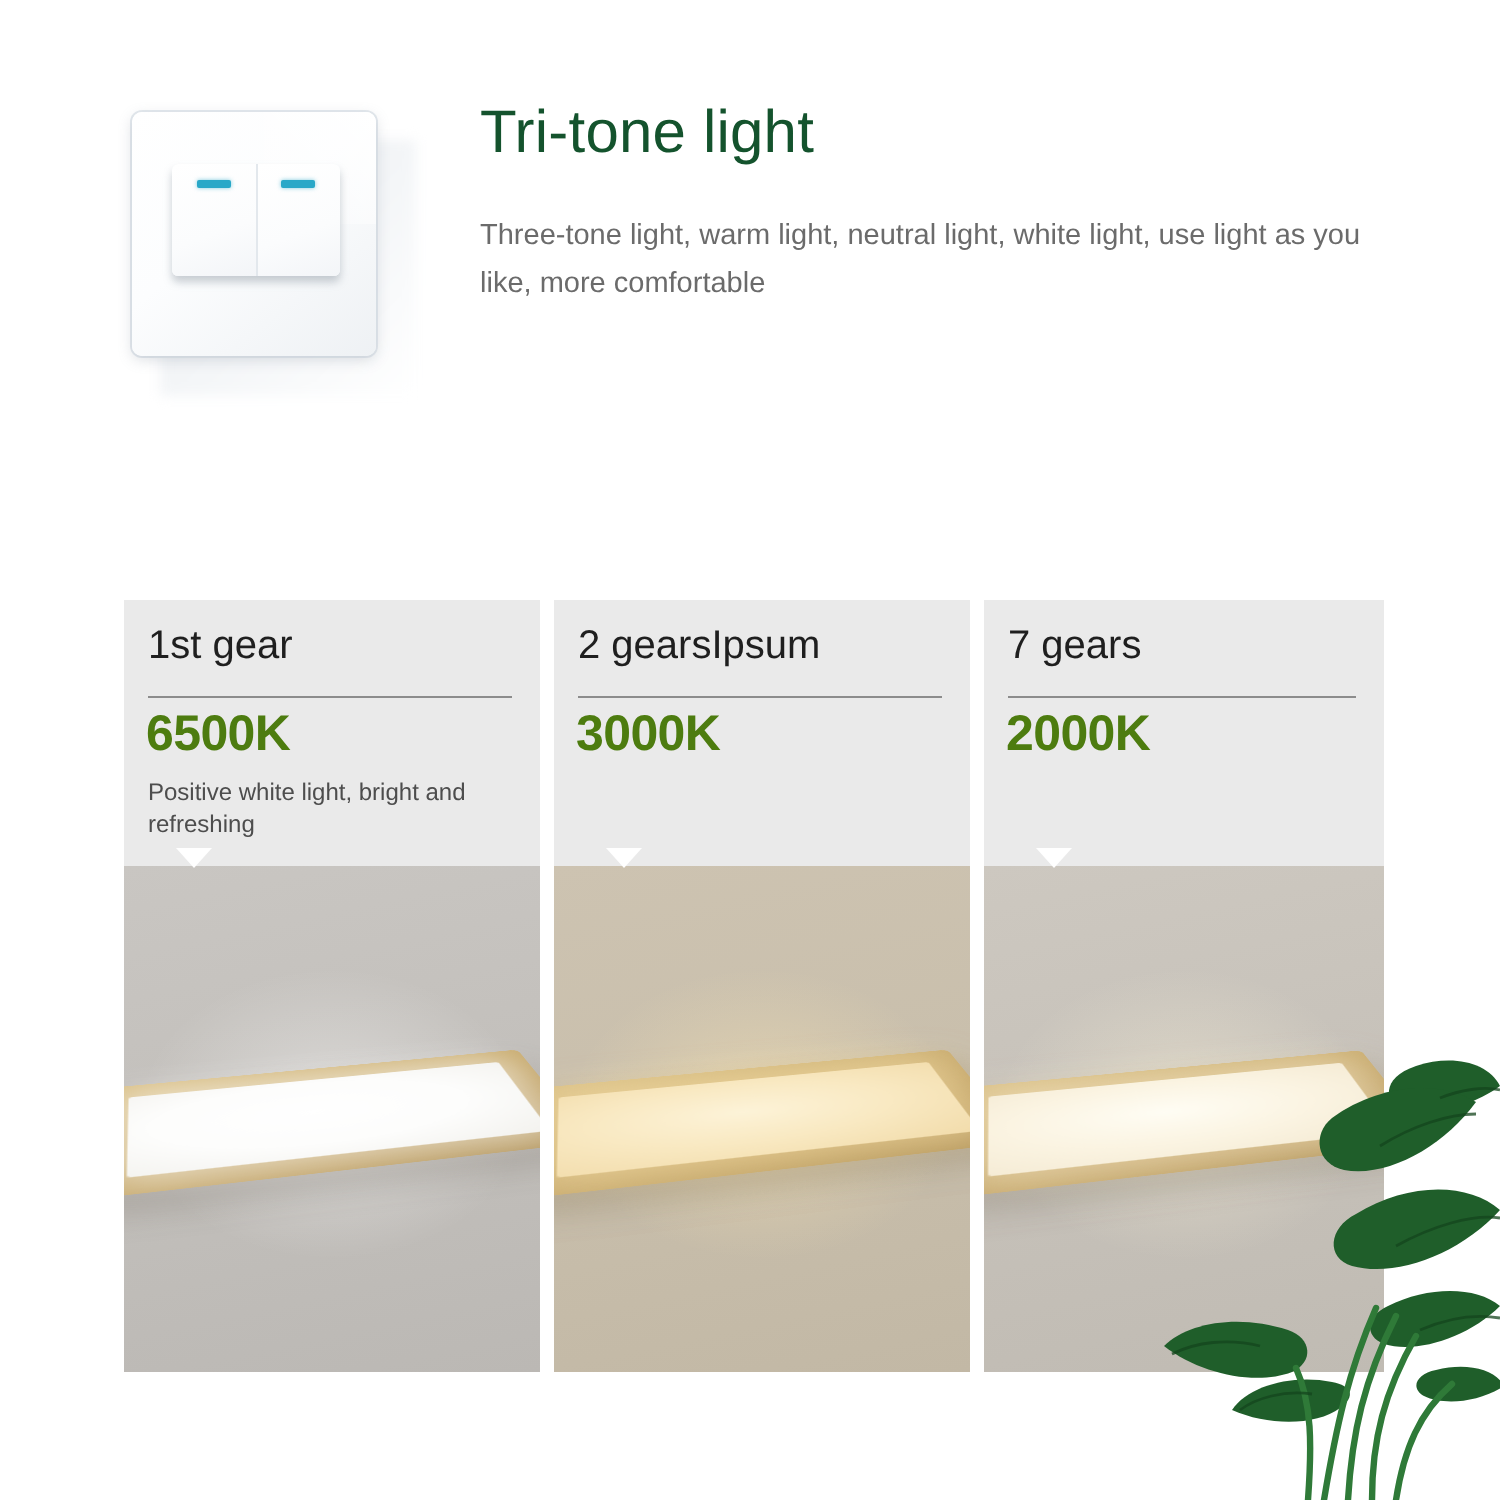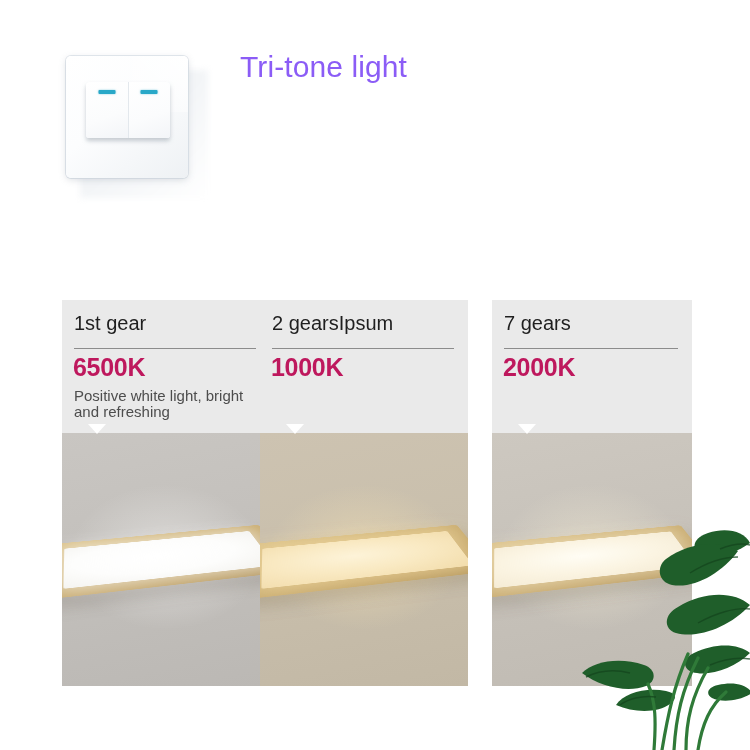--- a/index.html
+++ b/index.html
@@ -44,40 +44,40 @@
   .rocker.left{border-right:1px solid #e3e8ed;border-radius:3px 0 0 3px;}
   .rocker.right{border-radius:0 3px 3px 0;}
   .led{
     position:absolute;left:50%;top:8px;transform:translateX(-50%);
     width:17px;height:4px;border-radius:1px;
     background:#29a8c8;box-shadow:0 0 2px rgba(41,168,200,.6);
   }
 
   .hero-title{
     position:absolute;left:240px;top:50px;
-    font-size:30px;color:#8b5cf6;letter-spacing:.1px;font-weight:400;
+    font-size:30px;color:#14532d;letter-spacing:.1px;font-weight:400;
   }
   .hero-sub{
     position:absolute;left:240px;top:106px;width:450px;
     font-size:14.5px;line-height:24px;color:#6b6b6b;font-weight:400;
   }
 
   
   .cards{position:absolute;left:0;top:300px;width:604px;height:386px;}
   .card{position:absolute;top:0;width:208px;height:386px;overflow:hidden;background:#eaeaea;}
   .card.c1{left:62px;}
-  .card.c2{left:260px;}
+  .card.c2{left:277px;}
   .card.c3{left:492px;}
   .card.c3{width:200px;}
 
   .card-head{position:relative;height:133px;background:#eaeaea;padding:0 12px;box-sizing:border-box;}
   .gear{position:absolute;left:12px;top:12px;font-size:20px;color:#1f1f1f;white-space:nowrap;}
   .rule{position:absolute;left:12px;top:48px;right:14px;height:1px;background:#8c8c8c;}
-  .kelvin{position:absolute;left:11px;top:53px;font-size:25px;font-weight:700;color:#be185d;letter-spacing:-.3px;}
-  .desc{position:absolute;left:12px;top:88px;right:8px;font-size:15px;line-height:16px;color:#4d4d4d;}
+  .kelvin{position:absolute;left:11px;top:53px;font-size:25px;font-weight:700;color:#4d7c0f;letter-spacing:-.3px;}
+  .desc{position:absolute;left:12px;top:88px;right:8px;font-size:12px;line-height:16px;color:#4d4d4d;}
   .notch{
     position:absolute;left:26px;bottom:-1px;width:0;height:0;
     border-left:9px solid transparent;border-right:9px solid transparent;
     border-top:10px solid #ffffff;z-index:5;
   }
 
   .photo{position:relative;height:253px;overflow:hidden;}
 
   
   .photo.cool{background:linear-gradient(168deg,#c9c6c2 0%,#c3c0bc 45%,#bbb8b4 100%);}
@@ -130,20 +130,21 @@
             <span class="led"></span>
           </div>
           <div class="rocker right">
             <span class="led"></span>
           </div>
         </div>
       </div>
     </div>
 
     <div class="hero-title">Tri-tone light</div>
+    <div class="hero-sub">Three-tone light, warm light, neutral light, white light, use light as you like, more comfortable</div>
   </div>
 
   <div class="cards">
 
     <div class="card c1">
       <div class="card-head">
         <div class="gear">1st gear</div>
         <div class="rule"></div>
         <div class="kelvin">6500K</div>
         <div class="desc">Positive white light, bright and refreshing</div>
@@ -156,21 +157,21 @@
             <div class="diffuser"></div>
           </div>
         </div>
       </div>
     </div>
 
     <div class="card c2">
       <div class="card-head">
         <div class="gear">2 gearsIpsum</div>
         <div class="rule"></div>
-        <div class="kelvin">1000K</div>
+        <div class="kelvin">3000K</div>
         <div class="notch"></div>
       </div>
       <div class="photo warm">
         <div class="glow"></div>
         <div class="lamp">
           <div class="lamp-frame">
             <div class="diffuser"></div>
           </div>
         </div>
       </div>

